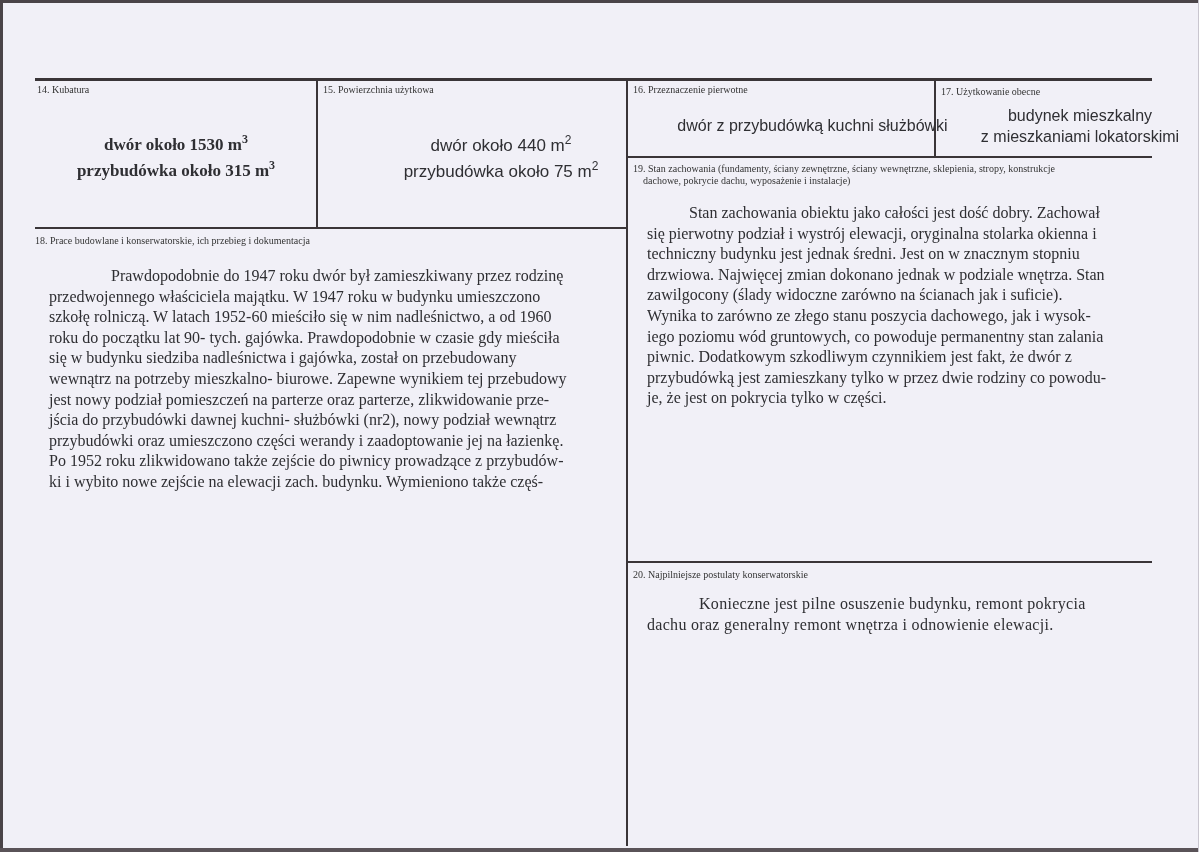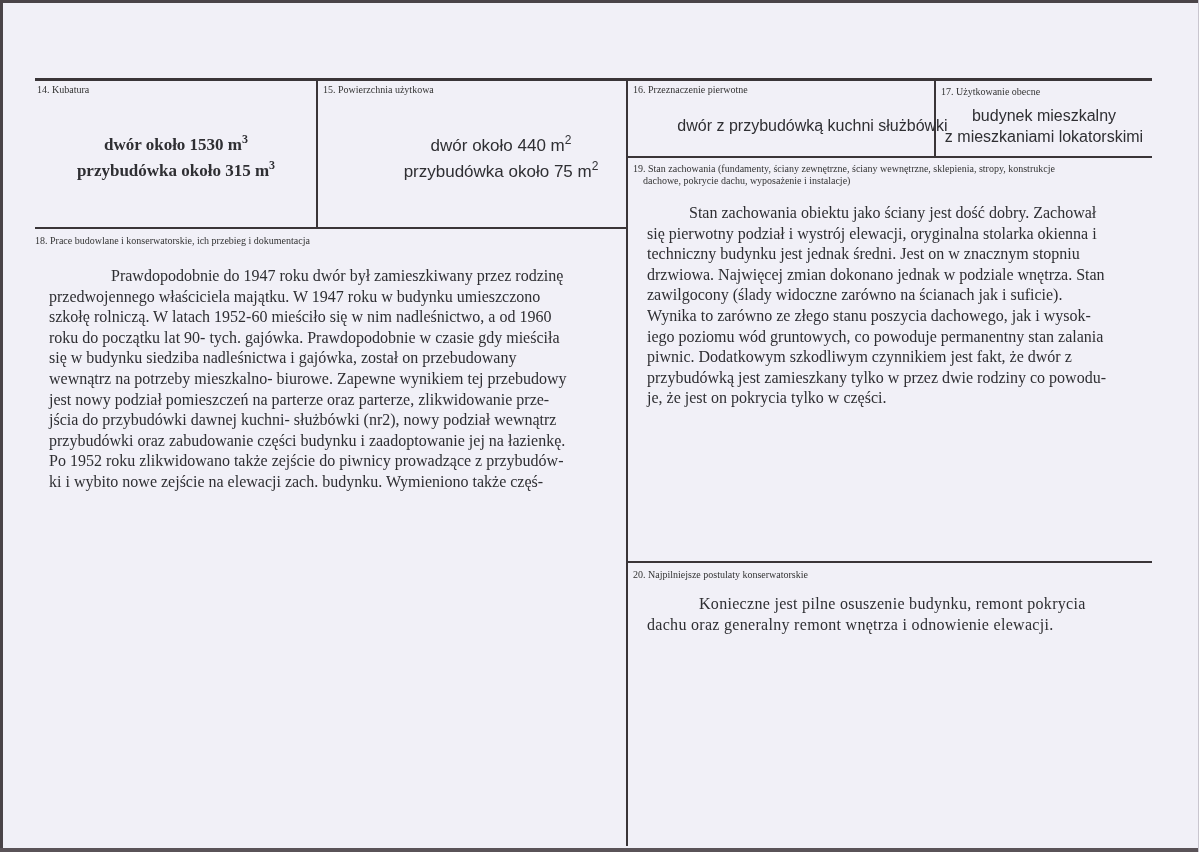--- a/index.html
+++ b/index.html
@@ -70,48 +70,48 @@
   </div>
 </section>
 
 <section>
   <div class="label" style="left:633px; top:84px;">16. Przeznaczenie pierwotne</div>
   <div class="center-block sans" style="left:628px; top:113px; width:369px; font-size:16px;">dwór z przybudówką kuchni służbówki</div>
 </section>
 
 <section>
   <div class="label" style="left:941px; top:86px;">17. Użytkowanie obecne</div>
-  <div class="center-block sans" style="left:936px; top:105px; width:216px; font-size:16px; line-height:21px;">
+  <div class="center-block sans" style="left:936px; top:105px; width:216px; font-size:16px; line-height:21px;padding-left:36px;">
     <div>budynek mieszkalny</div>
     <div>z mieszkaniami lokatorskimi</div>
   </div>
 </section>
 
 <section>
   <div class="label" style="left:35px; top:235px;">18. Prace budowlane i konserwatorskie, ich przebieg i dokumentacja</div>
   <div class="para" style="left:49px; top:266px;">
     <div><span class="indent"></span><span>Prawdopodobnie do 1947 roku dwór był zamieszkiwany przez rodzinę</span></div>
     <div>przedwojennego właściciela majątku. W 1947 roku w budynku umieszczono</div>
     <div>szkołę rolniczą. W latach 1952-60 mieściło się w nim nadleśnictwo, a od 1960</div>
     <div>roku do początku lat 90- tych. gajówka. Prawdopodobnie w czasie gdy mieściła</div>
     <div>się w budynku siedziba nadleśnictwa i gajówka, został on przebudowany</div>
     <div>wewnątrz na potrzeby mieszkalno- biurowe. Zapewne wynikiem tej przebudowy</div>
     <div>jest nowy podział pomieszczeń na parterze oraz parterze, zlikwidowanie prze-</div>
     <div>jścia do przybudówki dawnej kuchni- służbówki (nr2), nowy podział wewnątrz</div>
-    <div>przybudówki oraz zabudowanie części budynku i zaadoptowanie jej na łazienkę.</div>
+    <div>przybudówki oraz umieszczono części werandy i zaadoptowanie jej na łazienkę.</div>
     <div>Po 1952 roku zlikwidowano także zejście do piwnicy prowadzące z przybudów-</div>
     <div>ki i wybito nowe zejście na elewacji zach. budynku. Wymieniono także częś-</div>
   </div>
 </section>
 
 <section>
   <div class="label" style="left:633px; top:163px;">19. Stan zachowania (fundamenty, ściany zewnętrzne, ściany wewnętrzne, sklepienia, stropy, konstrukcje</div>
   <div class="label" style="left:643px; top:175px;">dachowe, pokrycie dachu, wyposażenie i instalacje)</div>
   <div class="para" style="left:647px; top:203px;">
-    <div><span class="indent" style="width:42px;"></span><span>Stan zachowania obiektu jako ściany jest dość dobry. Zachował</span></div>
+    <div><span class="indent" style="width:42px;"></span><span>Stan zachowania obiektu jako całości jest dość dobry. Zachował</span></div>
     <div>się pierwotny podział i wystrój elewacji, oryginalna stolarka okienna i</div>
     <div>techniczny budynku jest jednak średni. Jest on w znacznym stopniu</div>
     <div>drzwiowa. Najwięcej zmian dokonano jednak w podziale wnętrza. Stan</div>
     <div>zawilgocony (ślady widoczne zarówno na ścianach jak i suficie).</div>
     <div>Wynika to zarówno ze złego stanu poszycia dachowego, jak i wysok-</div>
     <div>iego poziomu wód gruntowych, co powoduje permanentny stan zalania</div>
     <div>piwnic. Dodatkowym szkodliwym czynnikiem jest fakt, że  dwór z</div>
     <div>przybudówką jest zamieszkany tylko w przez dwie rodziny co powodu-</div>
     <div>je, że jest on pokrycia tylko w części.</div>
   </div>

